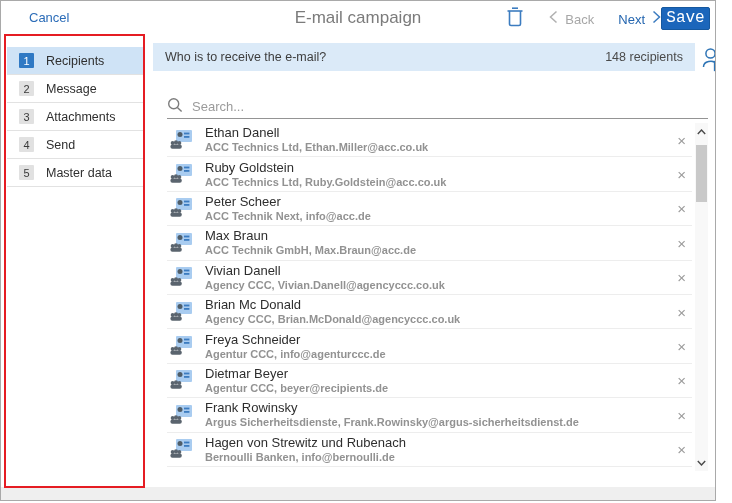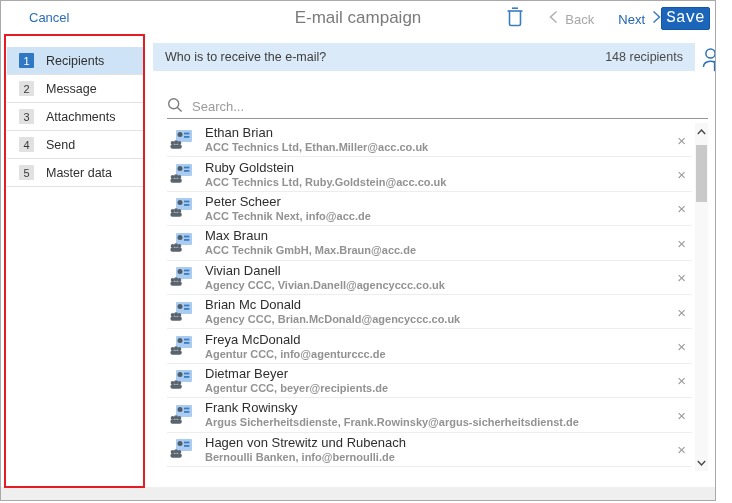--- a/index.html
+++ b/index.html
@@ -163,21 +163,21 @@
             <rect x="7" y="1" width="16" height="12" rx="1" fill="#a9ccf0"></rect>
             <circle cx="11" cy="5.6" r="2.5" fill="#4f5d68"></circle>
             <rect x="15" y="3.6" width="5.4" height="1.8" fill="#3c7cc0"></rect>
             <rect x="15" y="7" width="5.4" height="1.8" fill="#3c7cc0"></rect>
             <circle cx="3.6" cy="14" r="1.9" fill="#5a646e"></circle>
             <circle cx="7" cy="13.4" r="2.1" fill="#5a646e"></circle>
             <circle cx="10.4" cy="14" r="1.9" fill="#5a646e"></circle>
             <rect x="1.4" y="15.4" width="11.4" height="4.4" rx="2" fill="#5a646e"></rect>
           </svg></span>
       <span class="rtext">
-          <span class="rname" style="display:block">Ethan Brian</span>
+          <span class="rname" style="display:block">Ethan Danell</span>
           <span class="rdetail" style="display:block">ACC Technics Ltd, Ethan.Miller@acc.co.uk</span>
         </span>
       <button class="rremove">×</button>
     </div>
     <div class="rrow">
       <span class="contact-icon"><svg width="24" height="22" viewBox="0 0 24 22">
             <rect x="7" y="1" width="16" height="12" rx="1" fill="#a9ccf0"></rect>
             <circle cx="11" cy="5.6" r="2.5" fill="#4f5d68"></circle>
             <rect x="15" y="3.6" width="5.4" height="1.8" fill="#3c7cc0"></rect>
             <rect x="15" y="7" width="5.4" height="1.8" fill="#3c7cc0"></rect>
@@ -265,21 +265,21 @@
             <rect x="7" y="1" width="16" height="12" rx="1" fill="#a9ccf0"></rect>
             <circle cx="11" cy="5.6" r="2.5" fill="#4f5d68"></circle>
             <rect x="15" y="3.6" width="5.4" height="1.8" fill="#3c7cc0"></rect>
             <rect x="15" y="7" width="5.4" height="1.8" fill="#3c7cc0"></rect>
             <circle cx="3.6" cy="14" r="1.9" fill="#5a646e"></circle>
             <circle cx="7" cy="13.4" r="2.1" fill="#5a646e"></circle>
             <circle cx="10.4" cy="14" r="1.9" fill="#5a646e"></circle>
             <rect x="1.4" y="15.4" width="11.4" height="4.4" rx="2" fill="#5a646e"></rect>
           </svg></span>
       <span class="rtext">
-          <span class="rname" style="display:block">Freya McDonald</span>
+          <span class="rname" style="display:block">Freya Schneider</span>
           <span class="rdetail" style="display:block">Agentur CCC, info@agenturccc.de</span>
         </span>
       <button class="rremove">×</button>
     </div>
     <div class="rrow">
       <span class="contact-icon"><svg width="24" height="22" viewBox="0 0 24 22">
             <rect x="7" y="1" width="16" height="12" rx="1" fill="#a9ccf0"></rect>
             <circle cx="11" cy="5.6" r="2.5" fill="#4f5d68"></circle>
             <rect x="15" y="3.6" width="5.4" height="1.8" fill="#3c7cc0"></rect>
             <rect x="15" y="7" width="5.4" height="1.8" fill="#3c7cc0"></rect>

